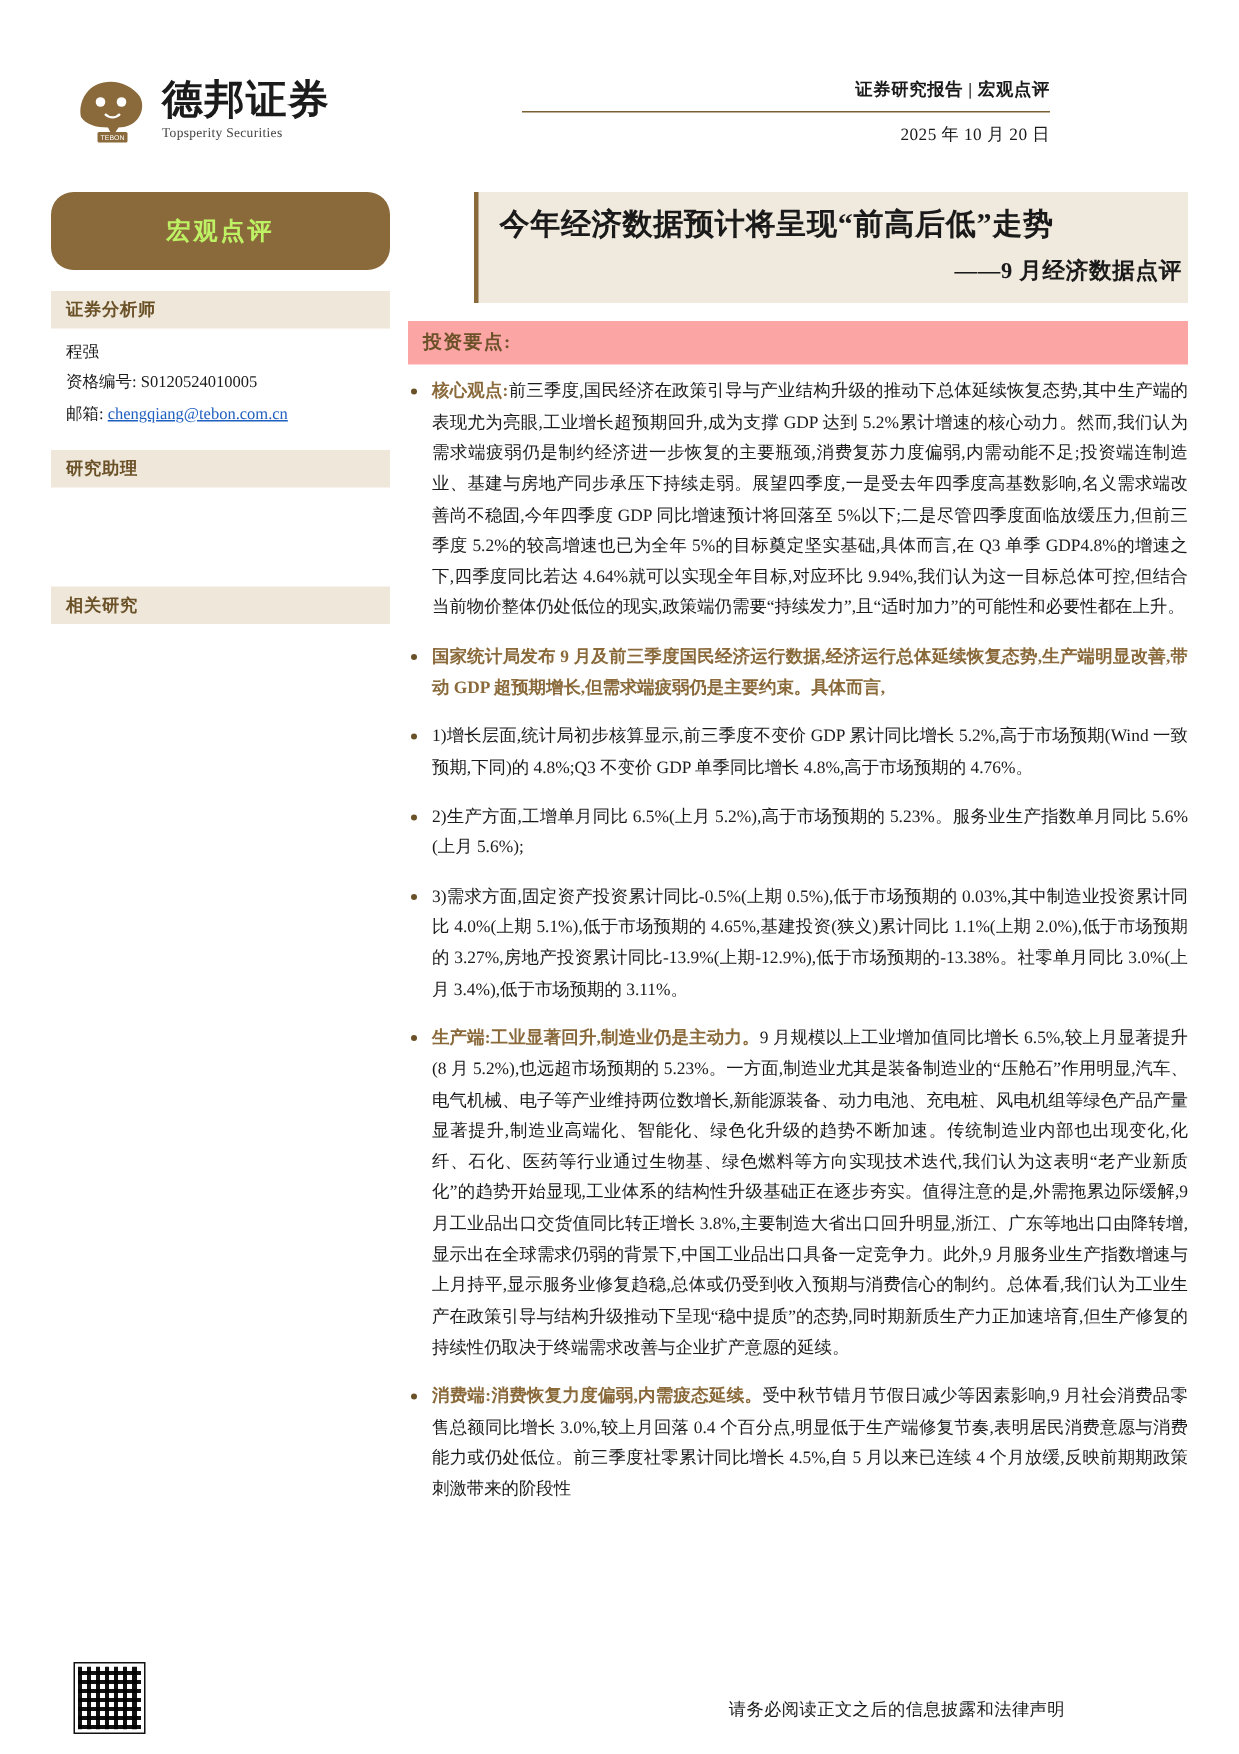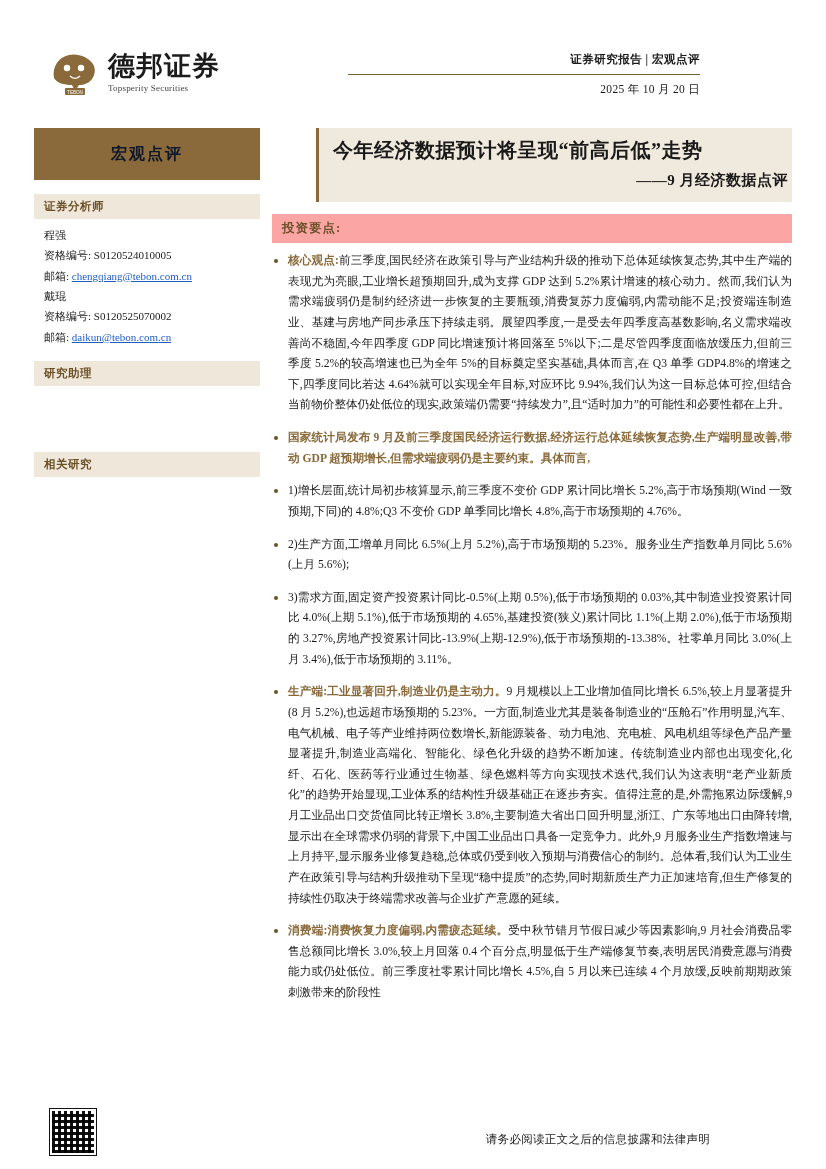--- a/index.html
+++ b/index.html
@@ -61,25 +61,26 @@
   .header-right .line2 { letter-spacing: .3px; }
 
   
   .left-col {
     position: absolute;
     left: 34px; top: 128px;
     width: 226px;
   }
   .tag-box {
     background: #8a6a3b;
-    color: #0f172a;
+    color: #bef264;
     height: 52px;
     display: flex; align-items: center; justify-content: center;
     font-size: 16px; font-weight: bold;
     letter-spacing: 2px;
+    border-radius: 15px;
   }
   .lc-section-title {
     background: #efe7da;
     color: #6b5128;
     font-size: 11.5px;
     font-weight: bold;
     padding: 5px 10px;
     margin-top: 14px;
     letter-spacing: .5px;
   }
@@ -220,31 +221,20 @@
         <div class="lc-name">程强</div>
         <div>
           <span>资格编号:</span>
           <span>S0120524010005</span>
         </div>
         <div>
           <span>邮箱:</span>
           <span class="mail">chengqiang@tebon.com.cn</span>
         </div>
       </div>
-      <div>
-        <div class="lc-name">戴琨</div>
-        <div>
-          <span>资格编号:</span>
-          <span>S0120525070002</span>
-        </div>
-        <div>
-          <span>邮箱:</span>
-          <span class="mail">daikun@tebon.com.cn</span>
-        </div>
-      </div>
     </div>
 
     <div class="lc-section-title">研究助理</div>
     <div class="lc-empty"></div>
 
     <div class="lc-section-title">相关研究</div>
     <div class="lc-empty"></div>
   </div>
 
   <div class="main-col">

